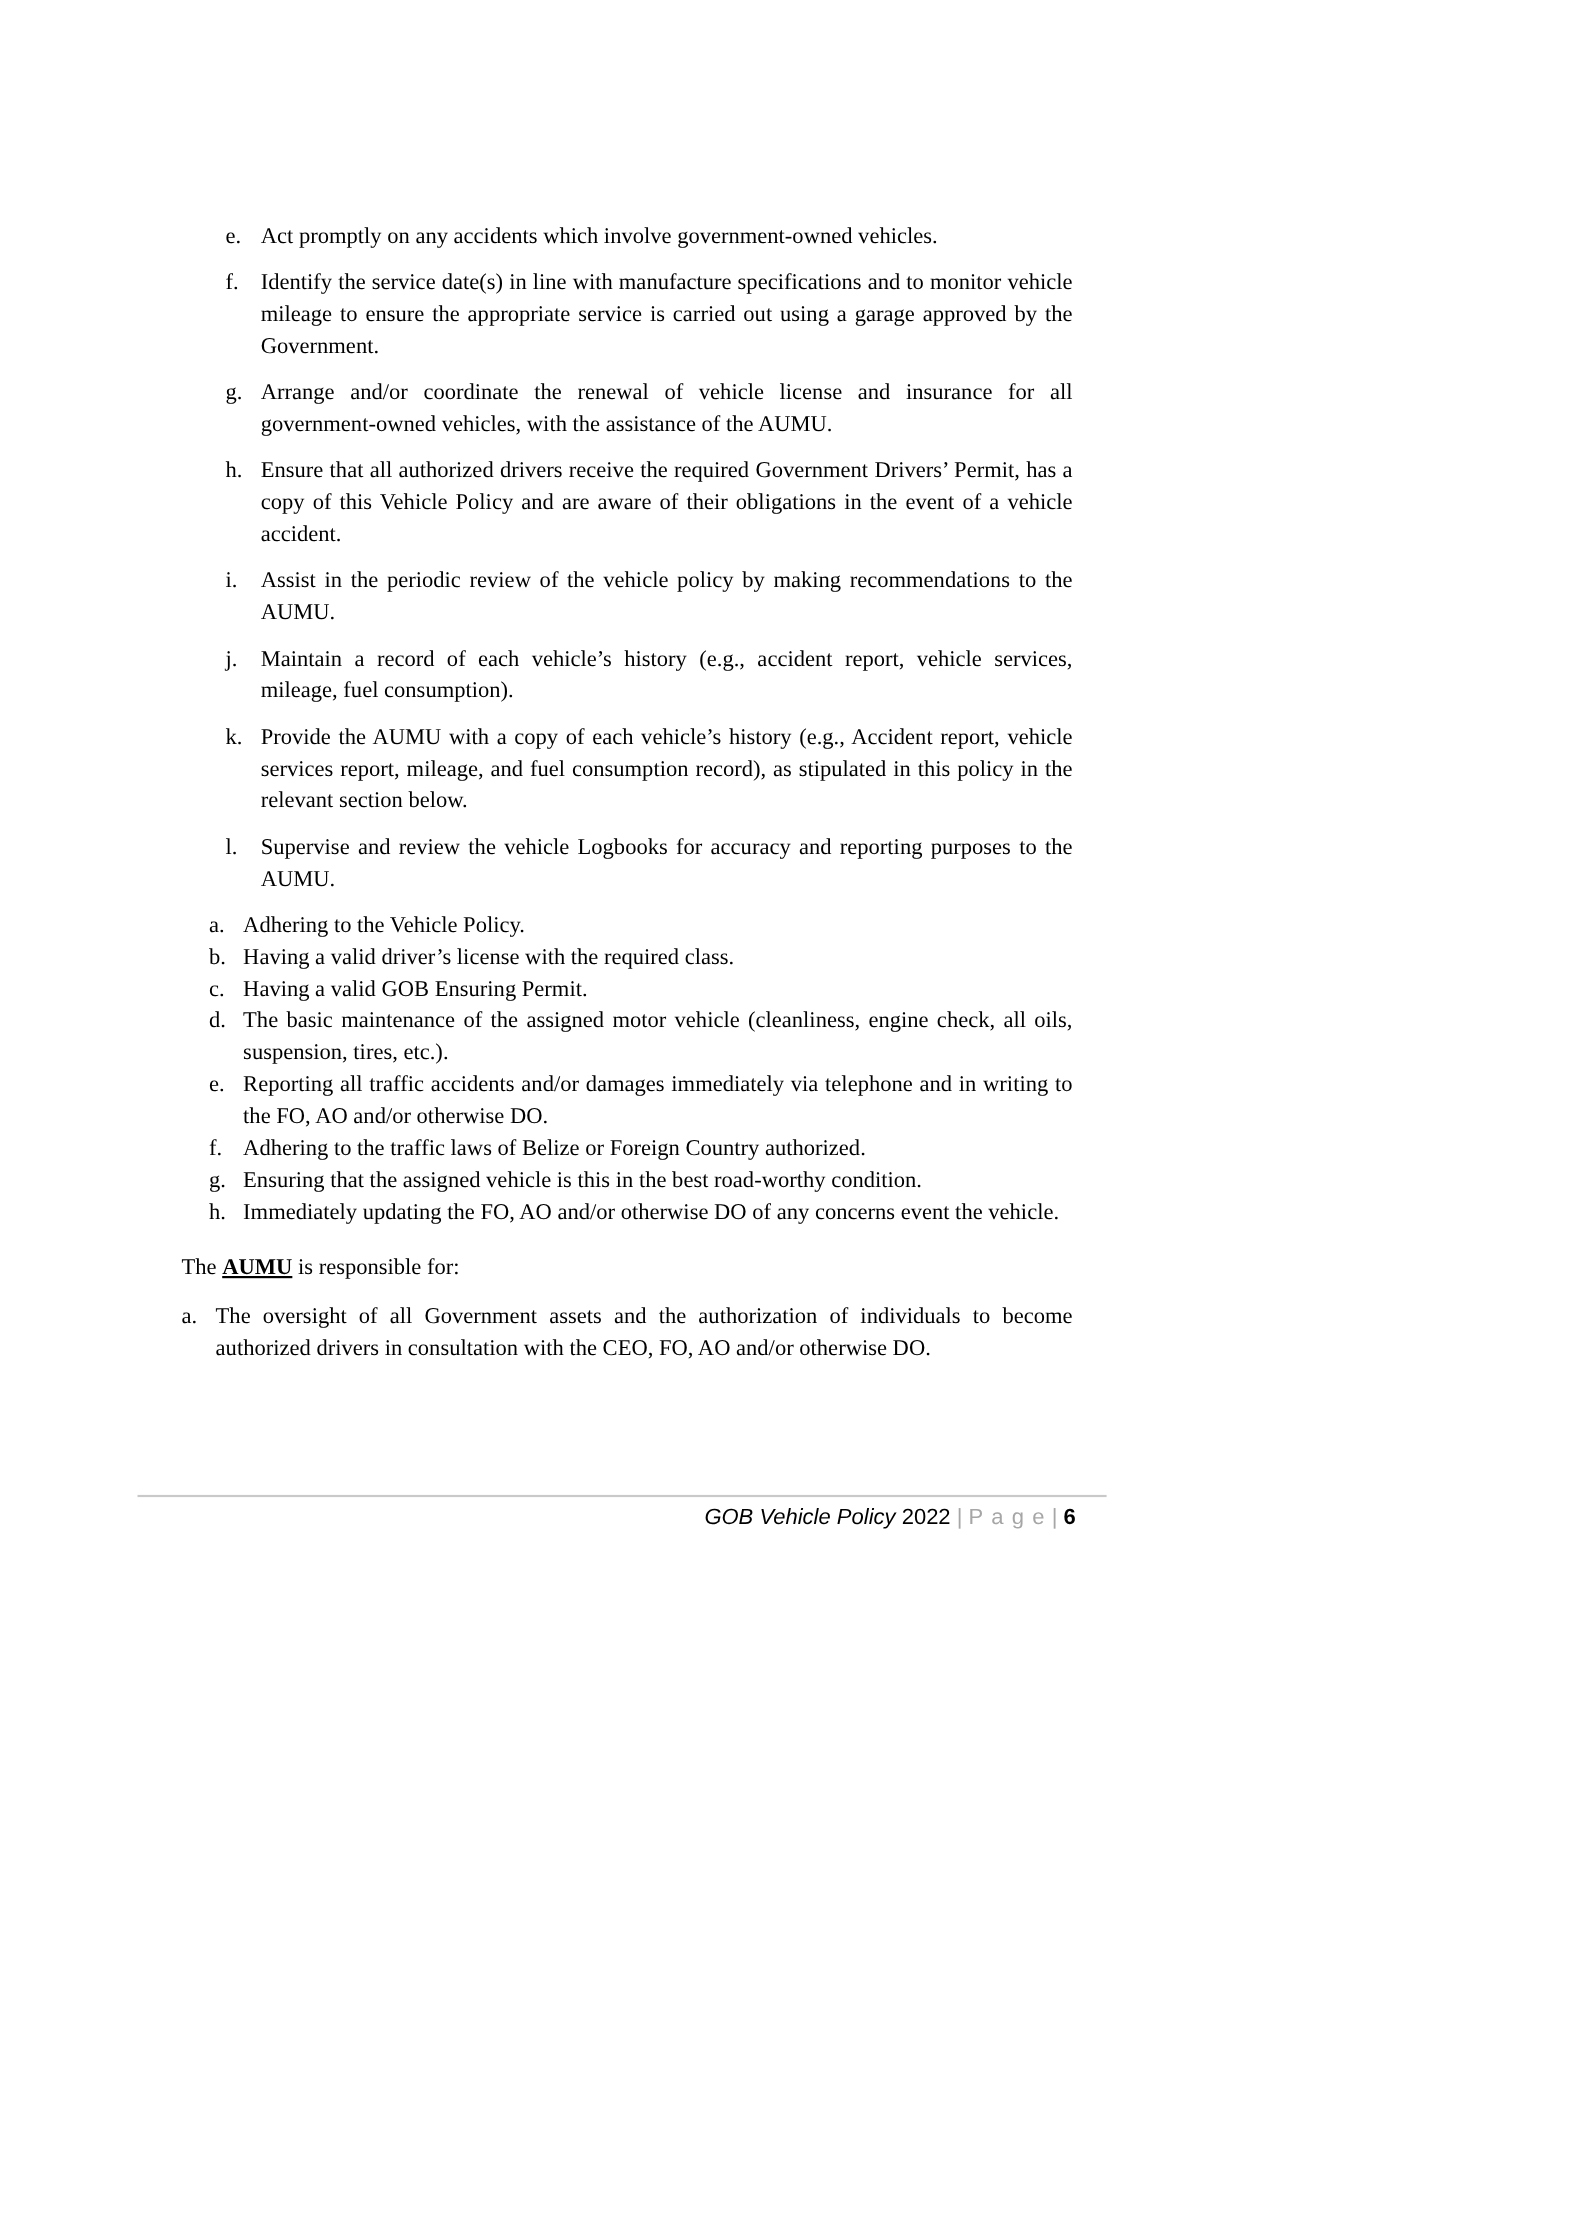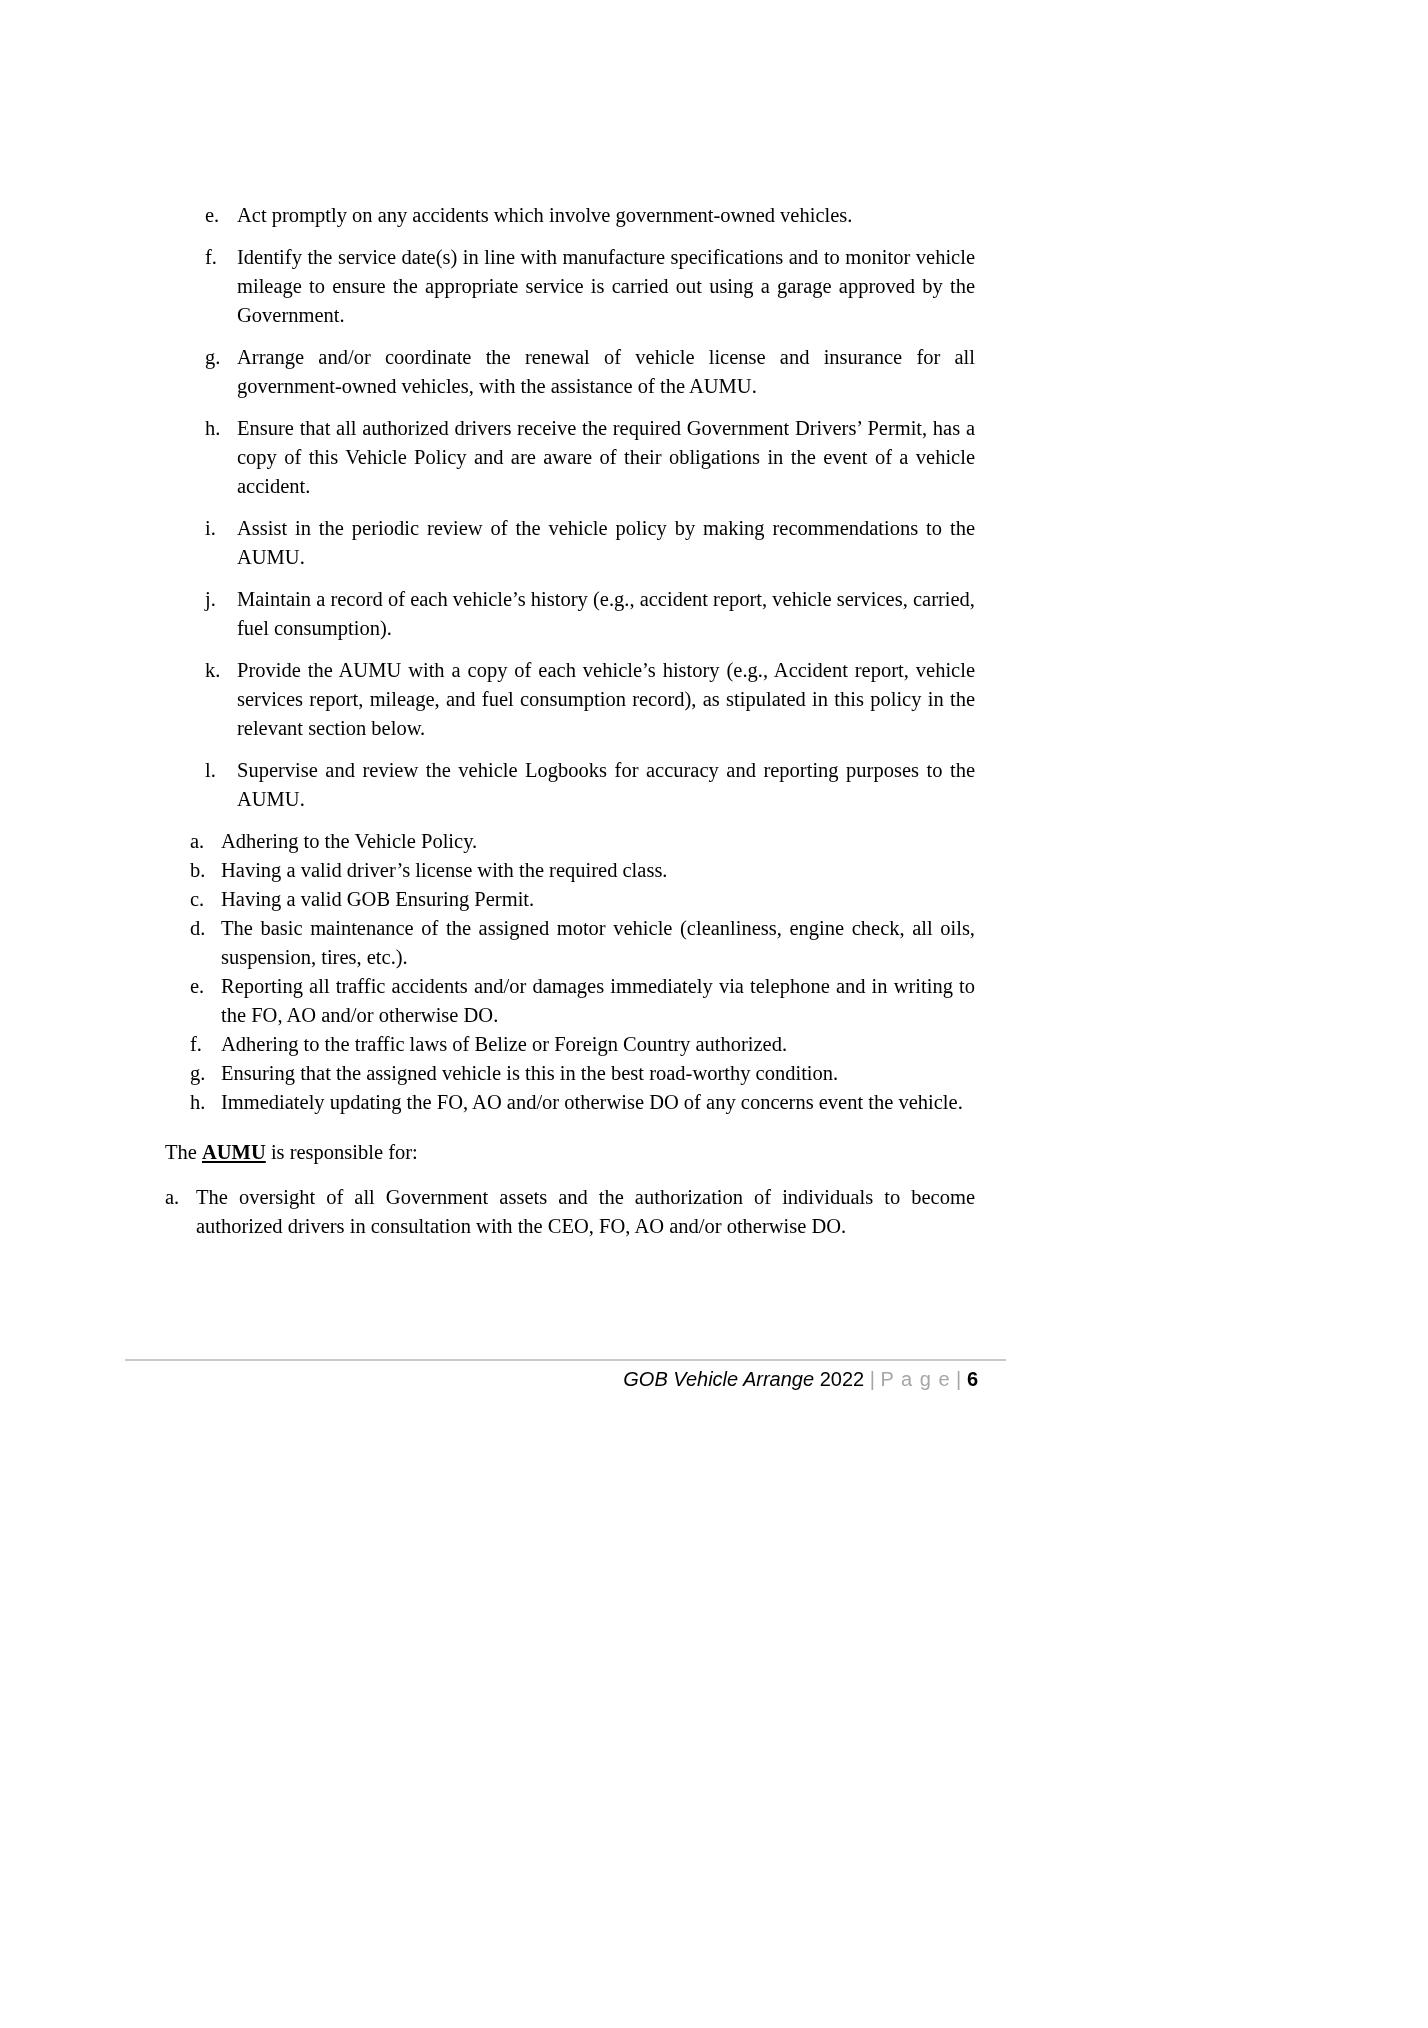--- a/index.html
+++ b/index.html
@@ -76,21 +76,21 @@
       <div class="li">
         <span class="marker">h.</span>
         <span class="text">Ensure that all authorized drivers receive the required Government Drivers’ Permit, has a copy of this Vehicle Policy and are aware of their obligations in the event of a vehicle accident.</span>
       </div>
       <div class="li">
         <span class="marker">i.</span>
         <span class="text">Assist in the periodic review of the vehicle policy by making recommendations to the AUMU.</span>
       </div>
       <div class="li">
         <span class="marker">j.</span>
-        <span class="text">Maintain a record of each vehicle’s history (e.g., accident report, vehicle services, carried, fuel consumption).</span>
+        <span class="text">Maintain a record of each vehicle’s history (e.g., accident report, vehicle services, mileage, fuel consumption).</span>
       </div>
       <div class="li">
         <span class="marker">k.</span>
         <span class="text">Provide the AUMU with a copy of each vehicle’s history (e.g., Accident report, vehicle services report, mileage, and fuel consumption record), as stipulated in this policy in the relevant section below.</span>
       </div>
       <div class="li">
         <span class="marker">l.</span>
         <span class="text">Supervise and review the vehicle Logbooks for accuracy and reporting purposes to the AUMU.</span>
       </div>
     </div>
@@ -137,21 +137,21 @@
       <div class="li">
         <span class="marker">a.</span>
         <span class="text">The oversight of all Government assets and the authorization of individuals to become authorized drivers in consultation with the CEO, FO, AO and/or otherwise DO.</span>
       </div>
     </div>
 
   </div>
 
   <div class="footer">
     <div class="footer-text">
-      <span class="f-title">GOB Vehicle Arrange</span>
+      <span class="f-title">GOB Vehicle Policy</span>
       <span class="f-year">2022</span>
       <span class="f-gray">|</span>
       <span class="f-gray f-spaced">P a g e</span>
       <span class="f-gray">|</span>
       <span class="f-num">6</span>
     </div>
   </div>
 </div>
 
 </body></html>

